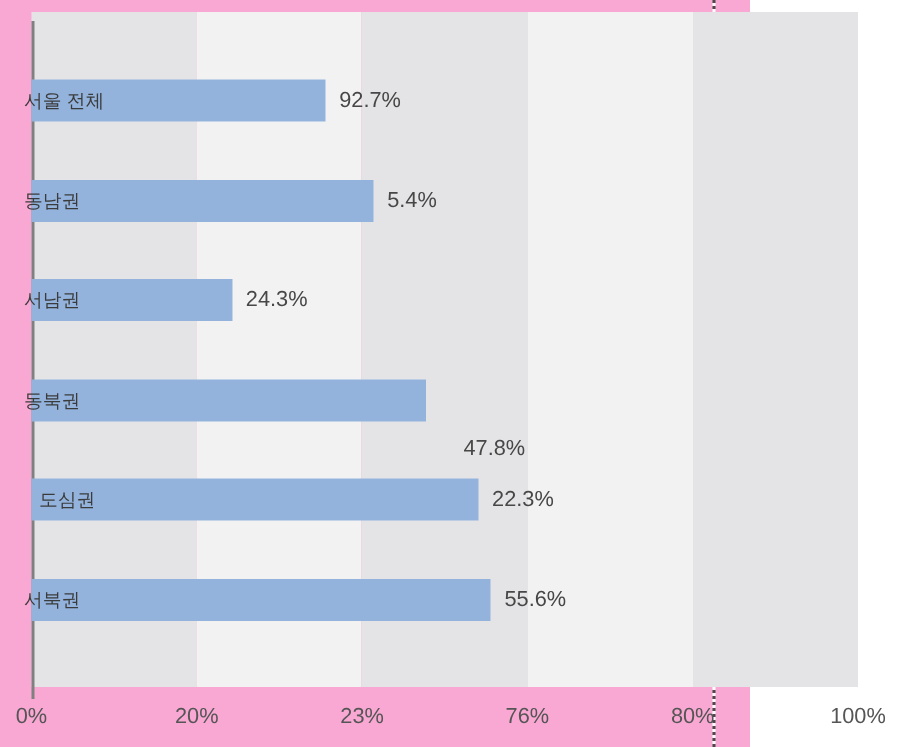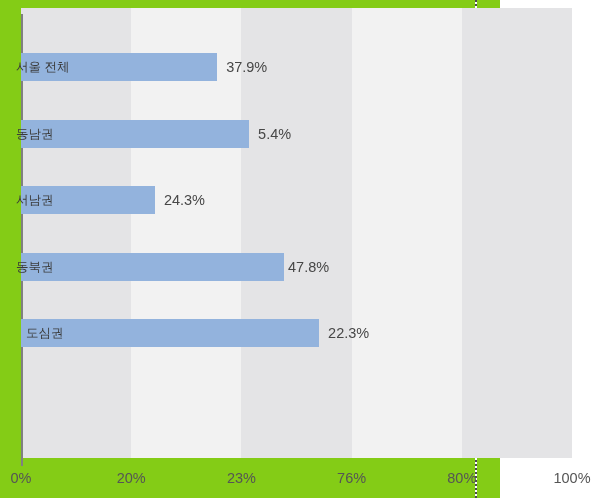--- a/index.html
+++ b/index.html
@@ -11,21 +11,21 @@
     width: 600px;
     height: 498px;
     overflow: hidden;
     font-family: "Liberation Sans", "DejaVu Sans", sans-serif;
   }
 
   #chart-root {
     position: relative;
     width: 500px;
     height: 498px;
-    background: #84cc16;
+    background: #f9a8d4;
     box-sizing: border-box;
   }
 
   
   .frame-right {
     position: absolute;
     top: 0;
     right: 23px;
     width: 2px;
     height: 498px;
@@ -135,41 +135,46 @@
         <div class="band light" style="left: 120.2px; width: 110.2px;"></div>
         <div class="band dark" style="left: 230.4px; width: 110.2px;"></div>
         <div class="band light" style="left: 340.6px; width: 110.2px;"></div>
         <div class="band dark" style="left: 450.8px; width: 110.2px;"></div>
       </div>
     <div class="axis-line"></div>
     <div class="bars-layer" id="bars-layer">
         <div class="bar-row" style="top: 45px; width: 561px;">
           <div class="bar" title="서울 전체 35.6%" style="left: 10px; width: 196.156px; background: rgb(147, 179, 221);"></div>
           <div class="bar-cat-label" style="color: rgb(59, 59, 59);">서울 전체</div>
-          <div class="bar-value-label" style="color: rgb(71, 71, 71); left: 215.156px;">37.9%</div>
+          <div class="bar-value-label" style="color: rgb(71, 71, 71); left: 215.156px;">92.7%</div>
         </div>
         <div class="bar-row" style="top: 111.5px; width: 561px;">
           <div class="bar" title="동남권 41.4%" style="left: 10px; width: 228.114px; background: rgb(147, 179, 221);"></div>
           <div class="bar-cat-label" style="color: rgb(59, 59, 59);">동남권</div>
           <div class="bar-value-label" style="color: rgb(71, 71, 71); left: 247.114px;">5.4%</div>
         </div>
         <div class="bar-row" style="top: 178px; width: 561px;">
           <div class="bar" title="서남권 24.3%" style="left: 10px; width: 133.893px; background: rgb(147, 179, 221);"></div>
           <div class="bar-cat-label" style="color: rgb(59, 59, 59);">서남권</div>
           <div class="bar-value-label" style="color: rgb(71, 71, 71); left: 152.893px;">24.3%</div>
         </div>
         <div class="bar-row" style="top: 244.5px; width: 561px;">
           <div class="bar" title="동북권 47.8%" style="left: 10px; width: 263.378px; background: rgb(147, 179, 221);"></div>
           <div class="bar-cat-label" style="color: rgb(59, 59, 59);">동북권</div>
-          <div class="bar-value-label" style="color: rgb(71, 71, 71); left: 277px;">47.8%</div>
+          <div class="bar-value-label" style="color: rgb(71, 71, 71); left: 298px; margin-top: 32px;">47.8%</div>
         </div>
         <div class="bar-row" style="top: 311px; width: 561px;">
           <div class="bar" title="도심권 54.1%" style="left: 10px; width: 298.091px; background: rgb(147, 179, 221);"></div>
           <div class="bar-cat-label" style="color: rgb(59, 59, 59); margin-left: 10px;">도심권</div>
           <div class="bar-value-label" style="color: rgb(71, 71, 71); left: 317.091px;">22.3%</div>
+        </div>
+        <div class="bar-row" style="top: 377.5px; width: 561px;">
+          <div class="bar" title="서북권 55.6%" style="left: 10px; width: 306.356px; background: rgb(147, 179, 221);"></div>
+          <div class="bar-cat-label" style="color: rgb(59, 59, 59);">서북권</div>
+          <div class="bar-value-label" style="color: rgb(71, 71, 71); left: 325.356px;">55.6%</div>
         </div>
       </div>
   </div>
 
   <div class="x-axis" id="x-axis">
       <div class="x-tick-label" style="left: 10px; color: rgb(85, 85, 85);">0%</div>
       <div class="x-tick-label" style="left: 120.2px; color: rgb(85, 85, 85);">20%</div>
       <div class="x-tick-label" style="left: 230.4px; color: rgb(85, 85, 85);">23%</div>
       <div class="x-tick-label" style="left: 340.6px; color: rgb(85, 85, 85);">76%</div>
       <div class="x-tick-label" style="left: 450.8px; color: rgb(85, 85, 85);">80%</div>

